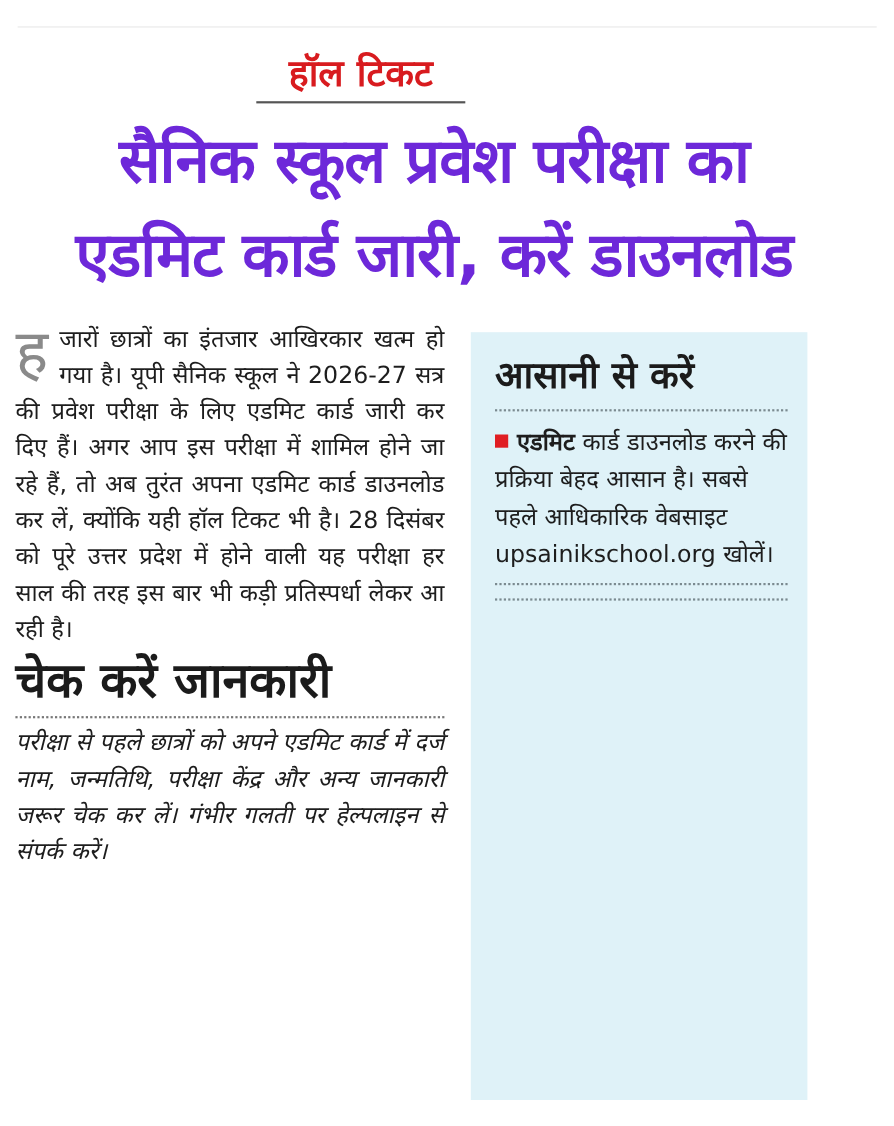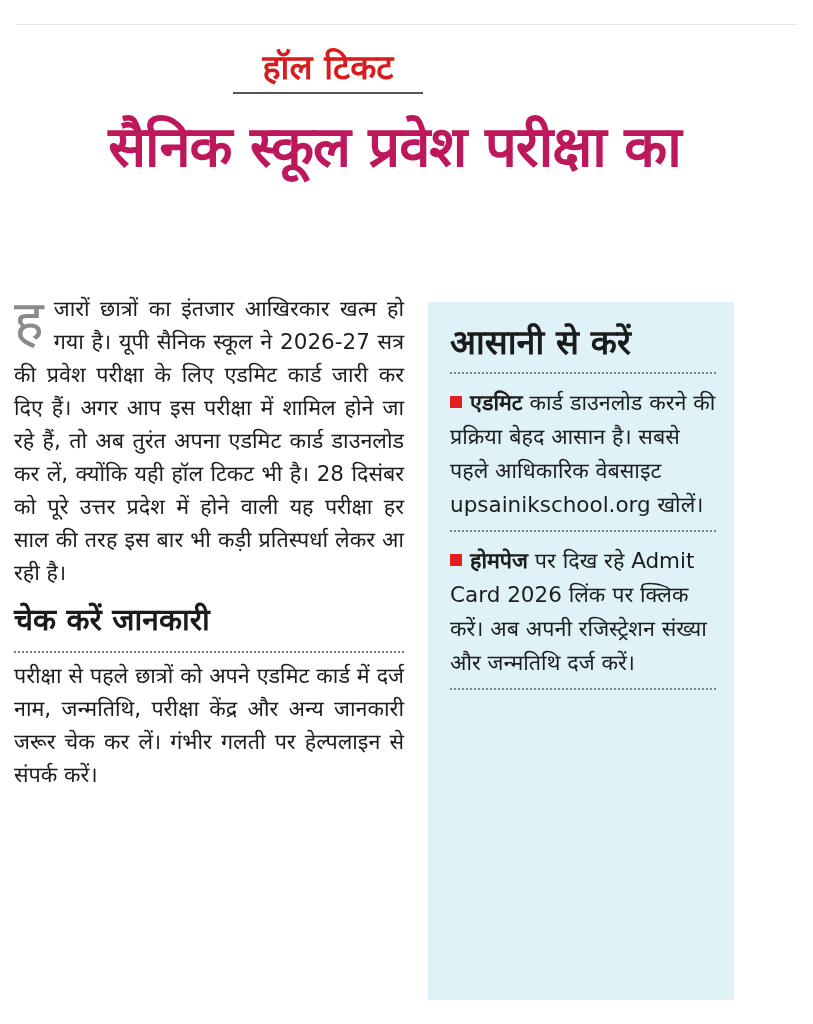--- a/index.html
+++ b/index.html
@@ -1,59 +1,57 @@
 <!DOCTYPE html>
 <html><head>
 <meta charset="utf-8">
 <style>
   html, body { margin: 0; padding: 0; background: #ffffff; }
   body { width: 813px; height: 1024px; position: relative; overflow: hidden; font-family: "DejaVu Sans", sans-serif; color: #1a1a1a; }
   .kicker-wrap { position: absolute; top: 44px; left: 0; width: 656px; text-align: center; }
   .kicker { display: inline-block; font-size: 34px; font-weight: bold; color: #d81b1f; padding: 0 30px 2px 30px; border-bottom: 2px solid #555; line-height: 46px; }
-  .headline { position: absolute; top: 104px; left: 0; width: 789px; text-align: center; font-weight: bold; font-size: 56px; line-height: 86px; color: #be185d; letter-spacing: -1px; }
+  .headline { position: absolute; top: 104px; left: 0; width: 789px; text-align: center; font-weight: bold; font-size: 56px; line-height: 86px; color: #6d28d9; letter-spacing: -1px; }
   .left-col { position: absolute; top: 292px; left: 14px; width: 390px; font-size: 21.5px; line-height: 33px; text-align: justify; color: #1d1d1d; }
   .dropcap { float: left; font-size: 56px; line-height: 50px; color: #8a8a8a; margin: 4px 10px 0 0; font-weight: normal; }
-  .section-head { font-size: 30px; font-weight: bold; line-height: 46px; margin: 8px 0 8px 0; text-align: left; color: #1b1b1b; }
+  .section-head { font-size: 44px; font-weight: bold; line-height: 46px; margin: 8px 0 8px 0; text-align: left; color: #1b1b1b; }
   .rule-left { height: 0; border-top: 2px dotted #777; margin: 0 0 6px 0; }
   .sidebar { position: absolute; top: 302px; left: 428px; width: 306px; height: 698px; background: #dff2f8; padding: 18px 18px 0 22px; box-sizing: border-box; }
   .sb-head { font-size: 34px; font-weight: bold; line-height: 44px; color: #1b1b1b; margin-bottom: 6px; }
   .sb-rule { border-top: 2px dotted #7b8a90; margin: 8px 0 12px 0; }
   .sb-item { font-size: 21.5px; line-height: 34px; color: #1d1d1d; }
   .bullet { display: inline-block; width: 12px; height: 12px; background: #e01e23; margin-right: 8px; vertical-align: 2px; }
   .lead { font-weight: bold; text-align: right; }
   .top-line { position: absolute; top: 24px; left: 16px; width: 781px; border-top: 1px solid #e8e8e8; }
 </style>
 </head>
 <body>
 
 <div class="top-line"></div>
 
 <div class="kicker-wrap">
   <span class="kicker">हॉल टिकट</span>
 </div>
 
 <div class="headline">
   <div>सैनिक स्कूल प्रवेश परीक्षा का</div>
+  <div>एडमिट कार्ड जारी, करें डाउनलोड</div>
 </div>
 
 <div class="left-col">
   <p style="margin:0;">
     <span class="dropcap">ह</span><span>जारों छात्रों का इंतजार आखिरकार खत्म हो गया है। यूपी सैनिक स्कूल ने 2026-27 सत्र की प्रवेश परीक्षा के लिए एडमिट कार्ड जारी कर दिए हैं। अगर आप इस परीक्षा में शामिल होने जा रहे हैं, तो अब तुरंत अपना एडमिट कार्ड डाउनलोड कर लें, क्योंकि यही हॉल टिकट भी है। 28 दिसंबर को पूरे उत्तर प्रदेश में होने वाली यह परीक्षा हर साल की तरह इस बार भी कड़ी प्रतिस्पर्धा लेकर आ रही है।</span>
   </p>
   <div class="section-head">चेक करें जानकारी</div>
   <div class="rule-left"></div>
-  <p style="margin:0;">परीक्षा से पहले छात्रों को अपने एडमिट कार्ड में दर्ज नाम, जन्मतिथि, परीक्षा केंद्र और अन्य जानकारी जरूर चेक कर लें। गंभीर गलती पर हेल्पलाइन से संपर्क करें।</p>
+  <p style="margin:0;font-style:italic;">परीक्षा से पहले छात्रों को अपने एडमिट कार्ड में दर्ज नाम, जन्मतिथि, परीक्षा केंद्र और अन्य जानकारी जरूर चेक कर लें। गंभीर गलती पर हेल्पलाइन से संपर्क करें।</p>
 </div>
 
 <div class="sidebar">
   <div class="sb-head">
     <div>आसानी से करें</div>
   </div>
   <div class="sb-rule"></div>
   <div class="sb-item">
     <span class="bullet"></span><span class="lead">एडमिट</span><span> कार्ड डाउनलोड करने की प्रक्रिया बेहद आसान है। सबसे पहले आधिकारिक वेबसाइट upsainikschool.org खोलें।</span>
   </div>
   <div class="sb-rule"></div>
-  <div class="sb-item">
-    <span class="bullet"></span><span class="lead">होमपेज</span><span> पर दिख रहे Admit Card 2026 लिंक पर क्लिक करें। अब अपनी रजिस्ट्रेशन संख्या और जन्मतिथि दर्ज करें।</span>
-  </div>
   <div class="sb-rule"></div>
 </div>
 
 </body></html>

